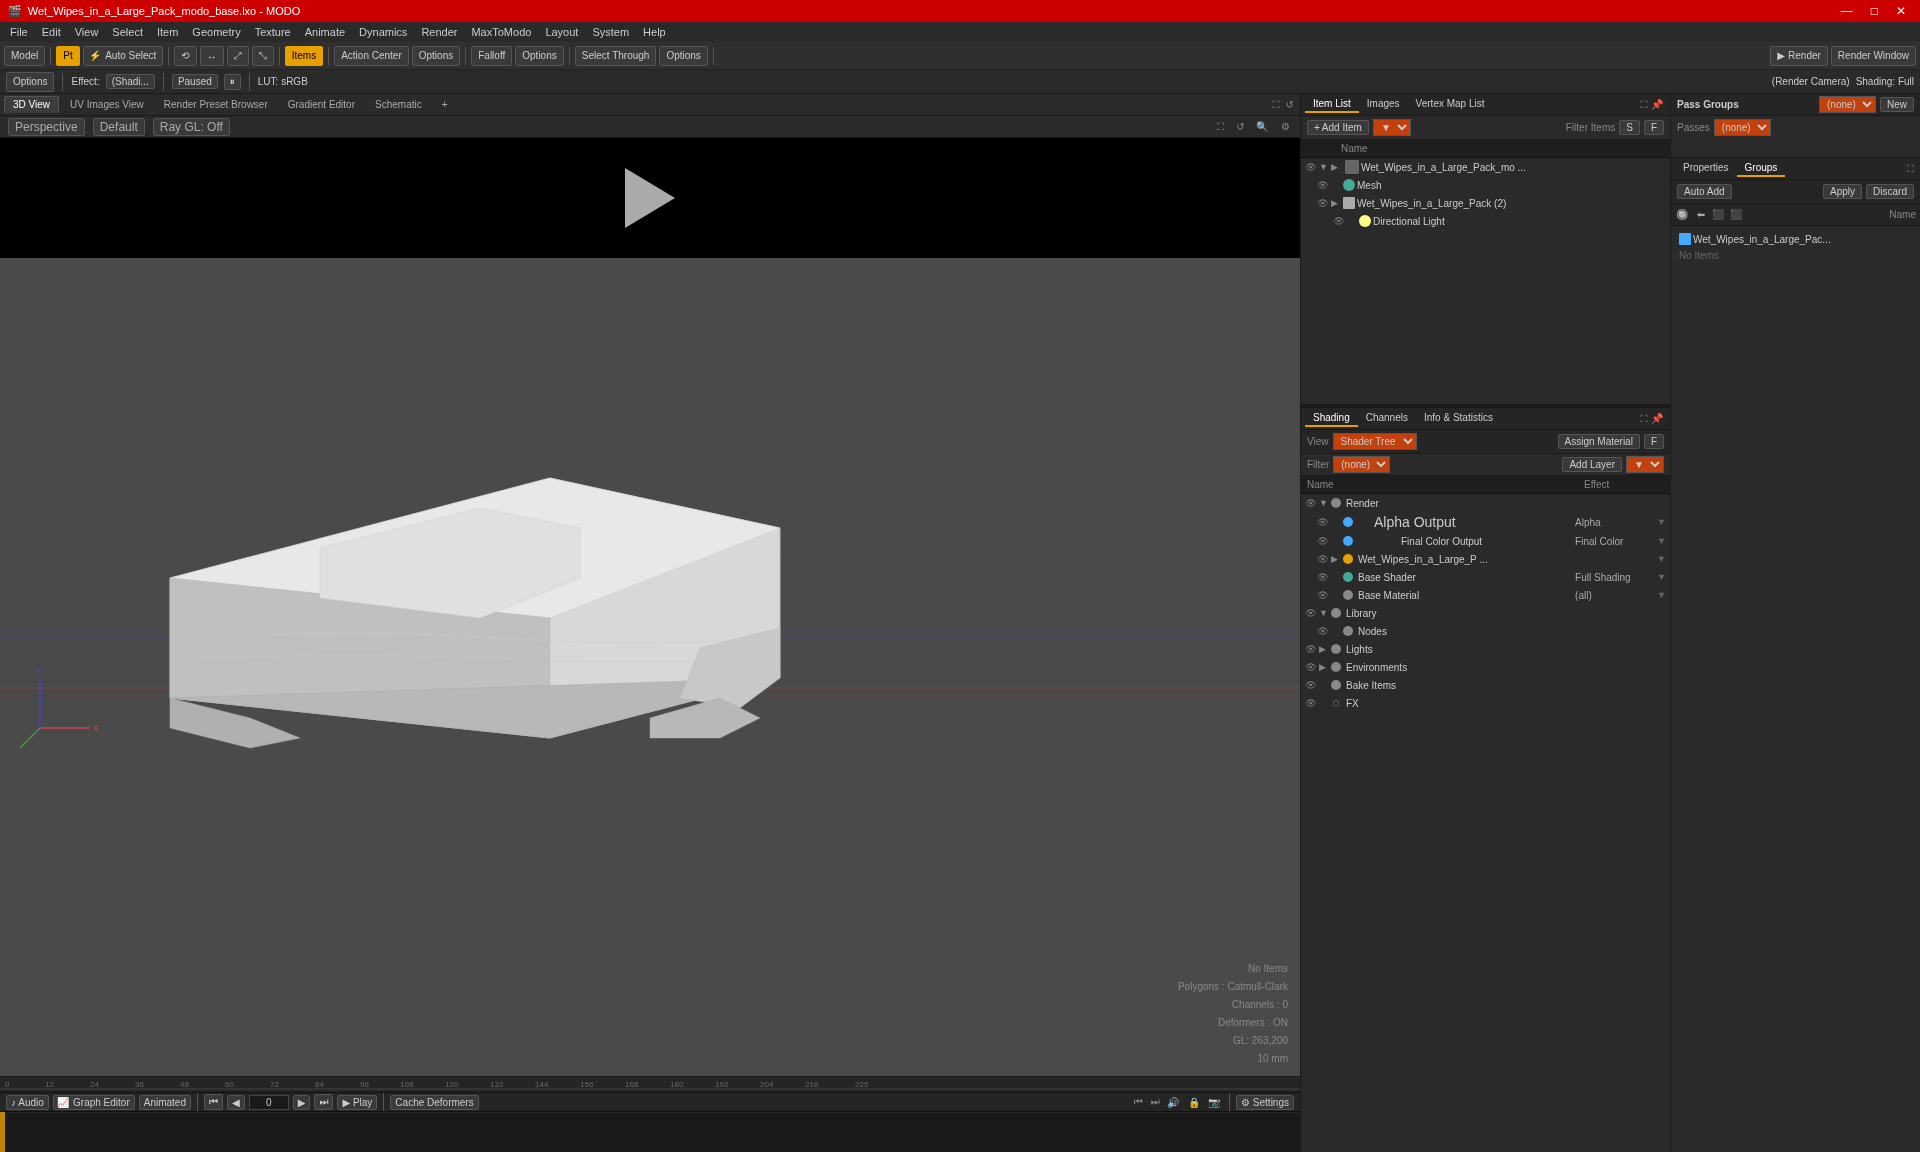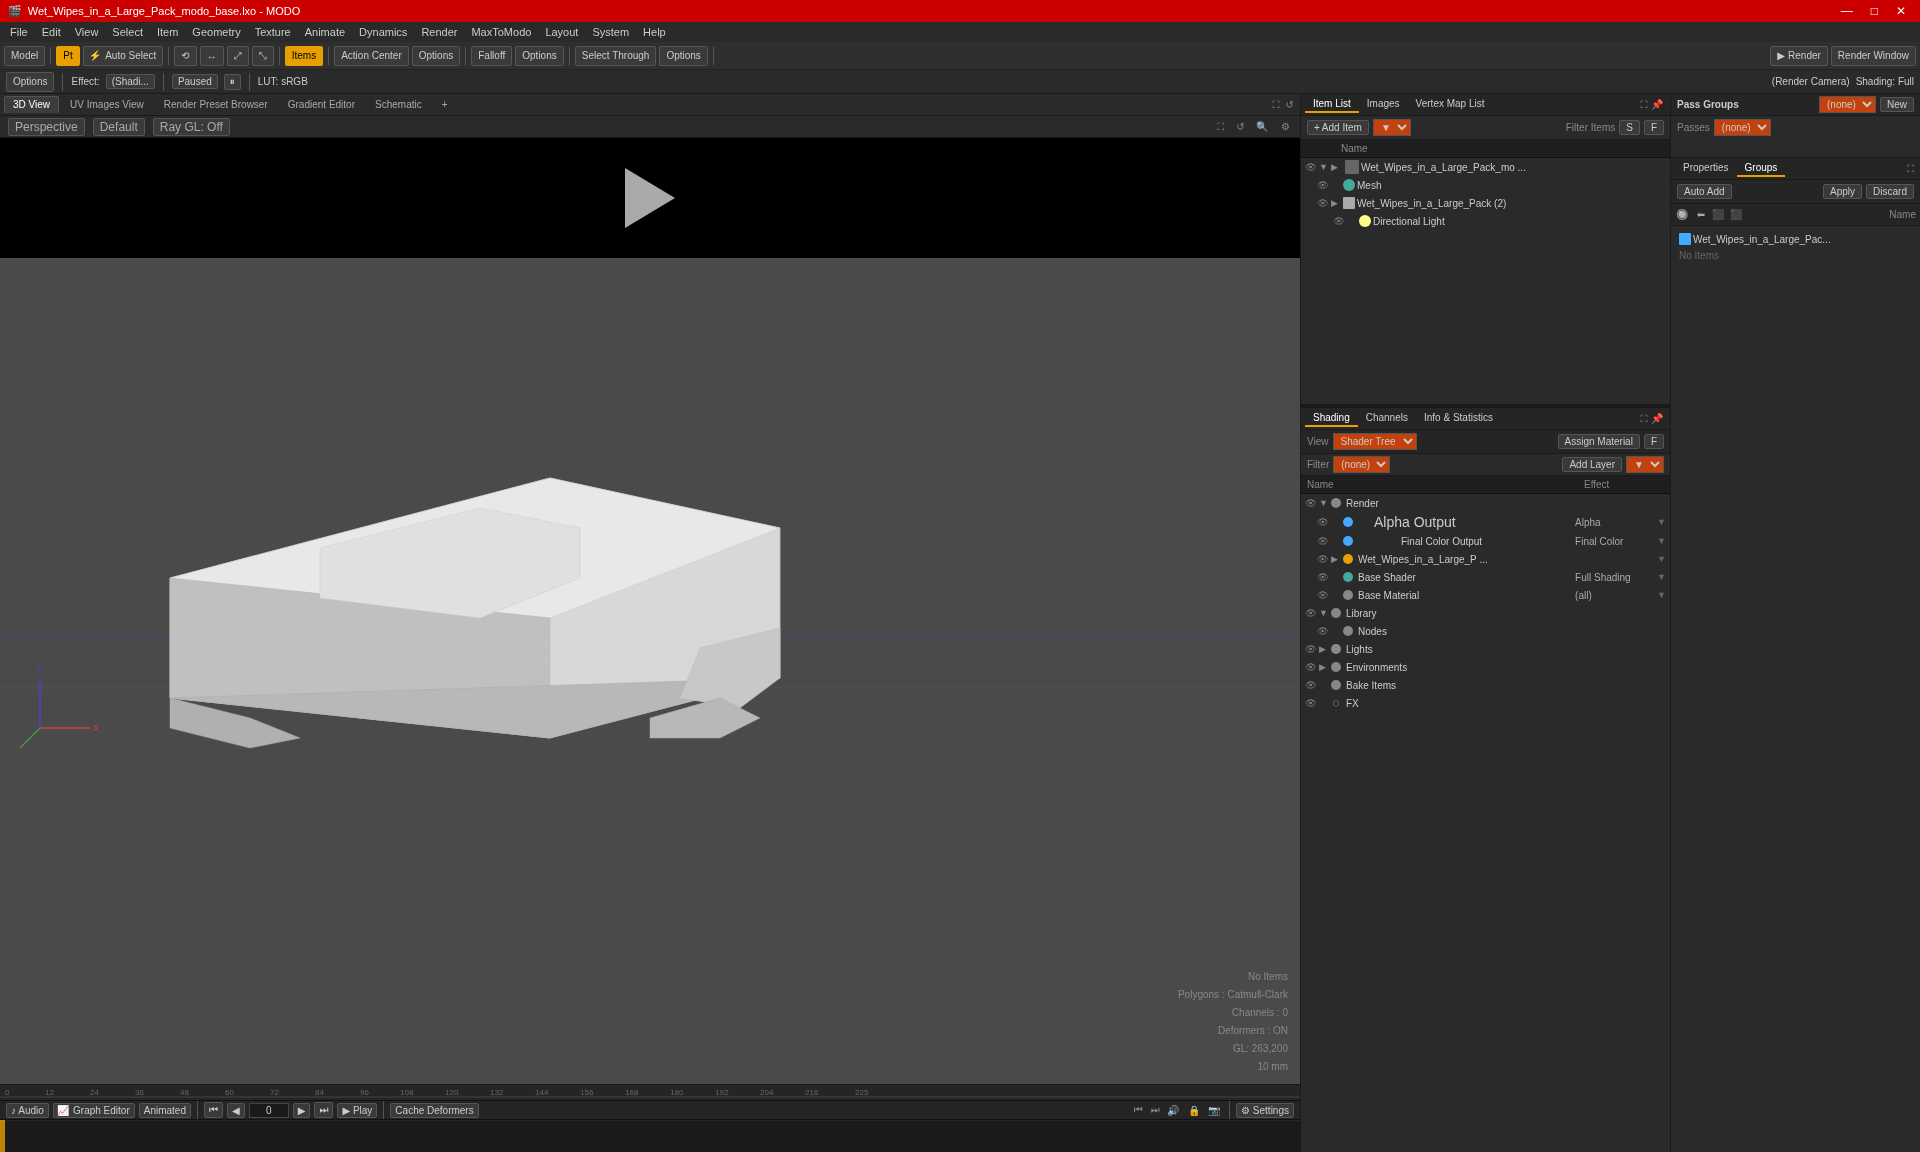--- a/index.html
+++ b/index.html
@@ -46,21 +46,21 @@
     
     #center-col { flex: 1; display: flex; flex-direction: column; }
 
     #viewport-3d { flex: 1; background: #4a4a4a; position: relative; overflow: hidden; }
 
     #right-col { width: 620px; display: flex; flex-direction: row; border-left: 1px solid #1a1a1a; }
 
     
     .sh-tree-item { display: flex; align-items: center; padding: 2px 4px; color: #ccc; font-size: 10px; cursor: pointer; gap: 2px; min-height: 18px; }
 
-    #bottom-timeline { height: 52px; background: #f97316; display: flex; flex-direction: column; border-top: 1px solid #111; }
+    #bottom-timeline { height: 60px; background: #f97316; display: flex; flex-direction: column; border-top: 1px solid #111; }
     #timeline-controls { height: 28px; display: flex; align-items: center; padding: 0 6px; gap: 4px; background: #252525; border-bottom: 1px solid #111; }
   </style>
 </head>
 <body>
 
 <div id="titlebar">
   <div id="titlebar-left">
     <span>🎬</span>
     <span>Wet_Wipes_in_a_Large_Pack_modo_base.lxo - MODO</span>
   </div>

